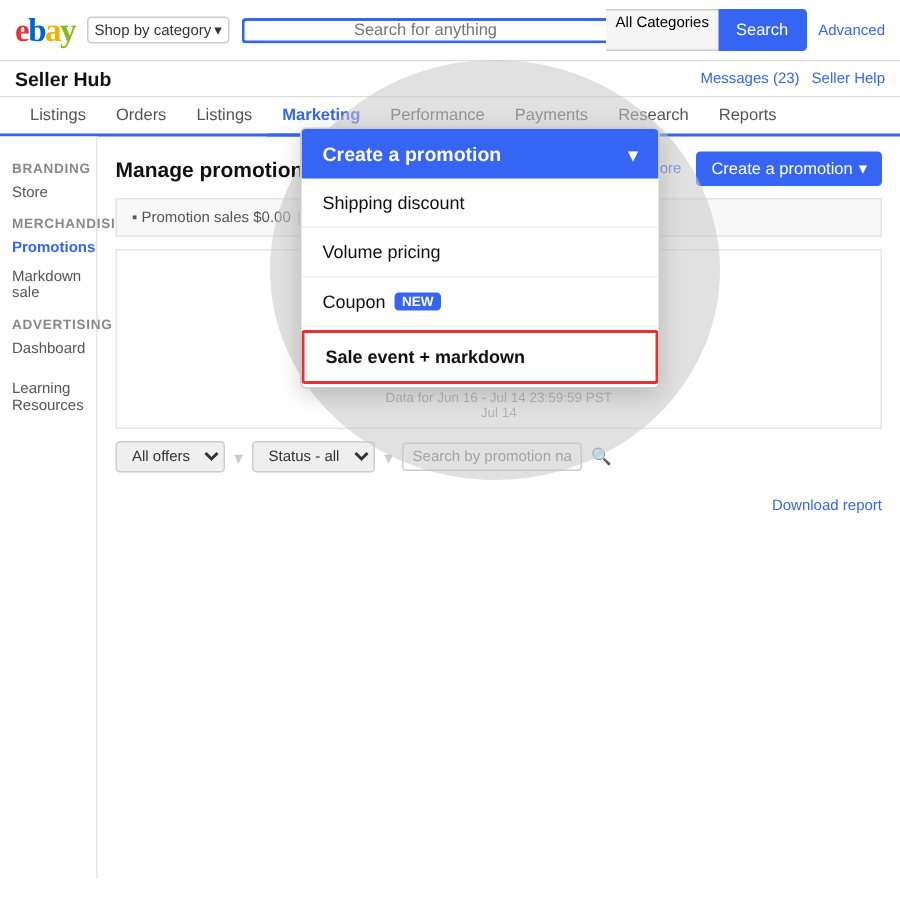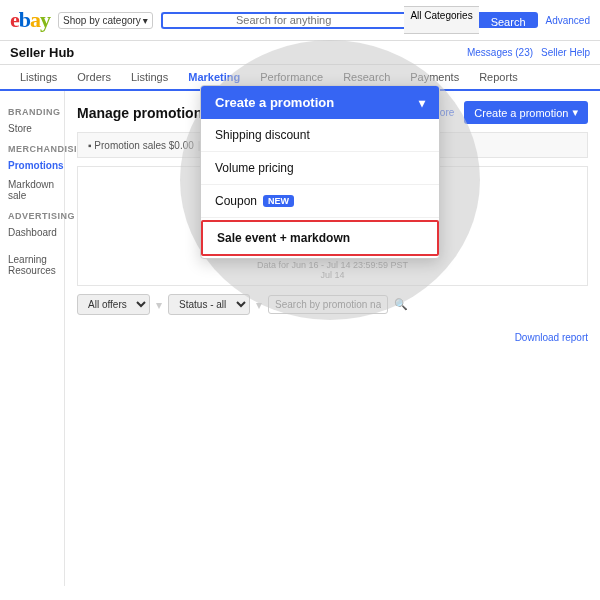--- a/index.html
+++ b/index.html
@@ -73,21 +73,21 @@
       padding: 3px 6px;
       font-size: 10px;
       height: 28px;
       background: #f5f5f5;
     }
     .search-btn {
       background: #3665f3;
       color: #fff;
       border: none;
       padding: 4px 12px;
-      height: 16px;
+      height: 28px;
       font-size: 11px;
       cursor: pointer;
       border-radius: 0 3px 3px 0;
     }
     .advanced-link {
       font-size: 10px;
       color: #3665f3;
       white-space: nowrap;
     }
 
@@ -371,22 +371,22 @@
       <span>Seller Help</span>
     </div>
   </div>
 
   <div class="nav-tabs">
     <div class="nav-tab">Listings</div>
     <div class="nav-tab">Orders</div>
     <div class="nav-tab">Listings</div>
     <div class="nav-tab active">Marketing</div>
     <div class="nav-tab">Performance</div>
+    <div class="nav-tab">Payments</div>
     <div class="nav-tab">Research</div>
-    <div class="nav-tab">Payments</div>
     <div class="nav-tab">Reports</div>
   </div>
 
   <div class="main-content">
 
     <div class="sidebar">
       <div class="sidebar-section-title">BRANDING</div>
       <div class="sidebar-item">Store</div>
 
       <div class="sidebar-section-title">MERCHANDISING</div>

